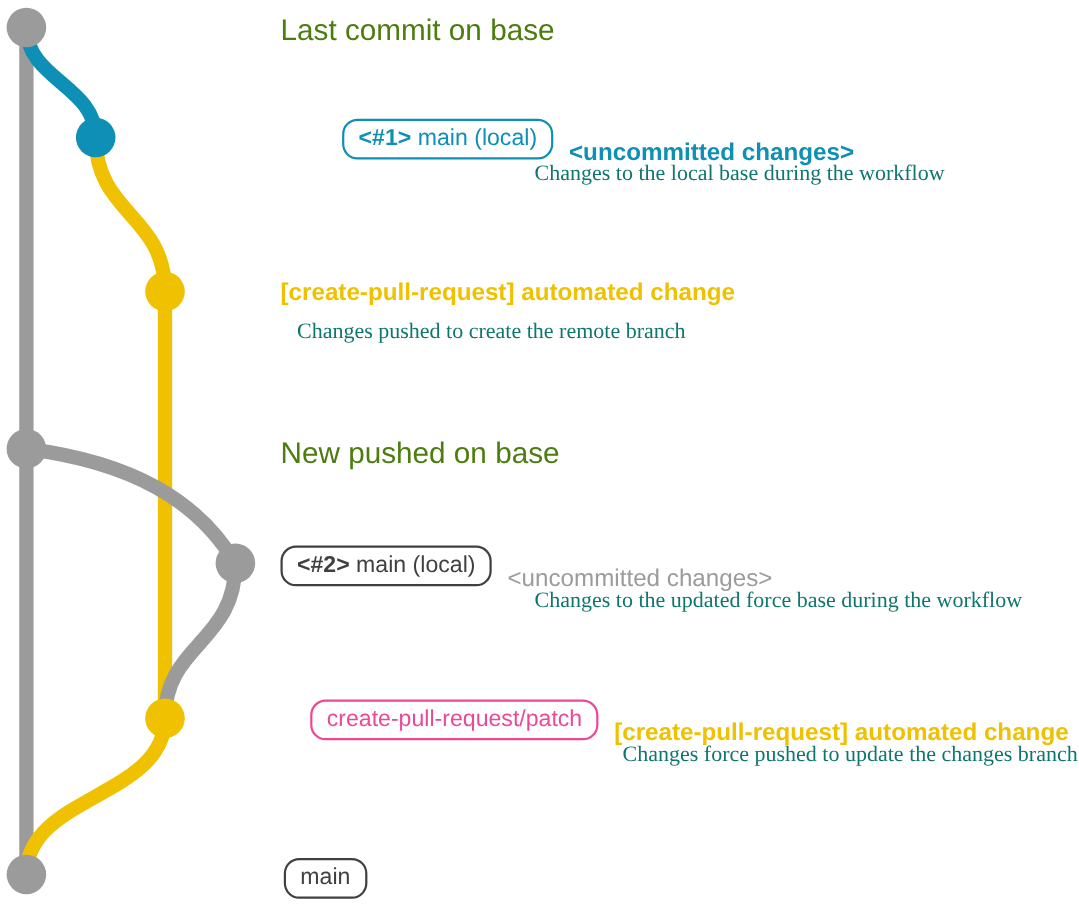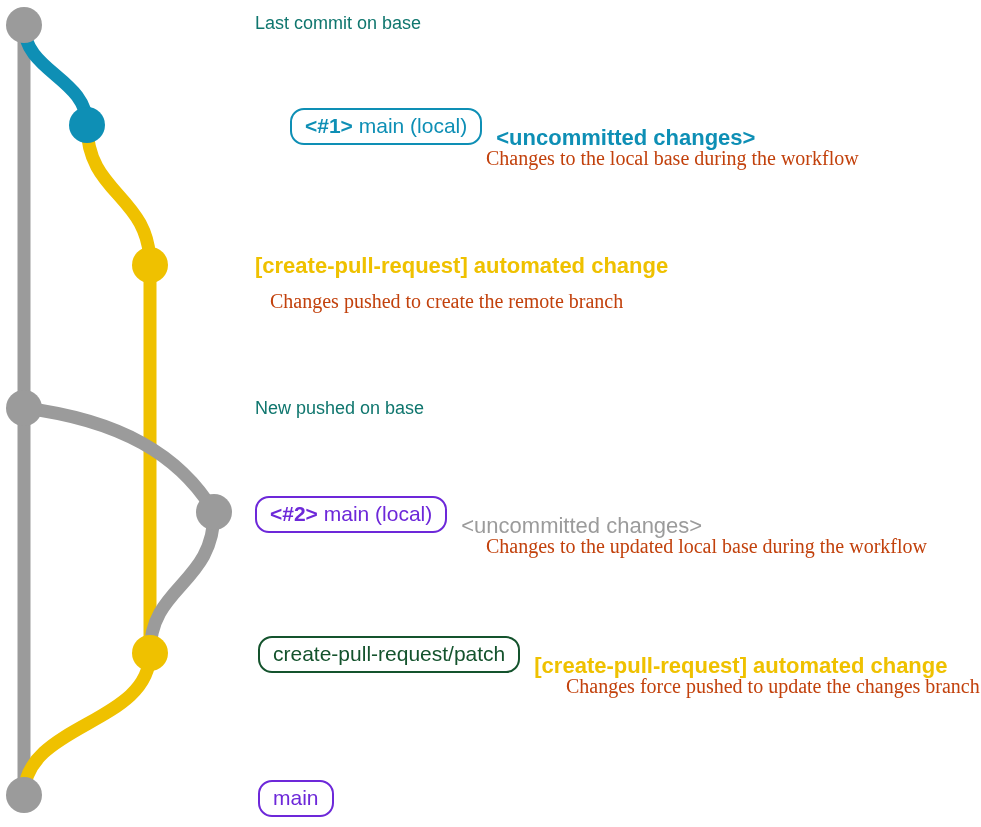--- a/index.html
+++ b/index.html
@@ -26,43 +26,43 @@
   }
 
   .row {
     position: absolute;
     display: flex;
     align-items: flex-start;
   }
 
   
   .base-label {
-    font-size: 18px;
-    color: #0f766e;
+    font-size: 27px;
+    color: #4d7c0f;
     white-space: nowrap;
     line-height: 1;
   }
 
   
   .badge {
     display: inline-block;
     border: 2px solid currentColor;
     border-radius: 14px;
     padding: 5px 13px 7px 13px;
     font-size: 21px;
     line-height: 1;
     white-space: nowrap;
     box-sizing: border-box;
   }
   .badge .b-strong { font-weight: bold; }
   .badge .b-normal { font-weight: normal; }
 
   .badge-blue   { color: #0e8fb5; }
-  .badge-gray   { color: #6d28d9; text-align: right; }
-  .badge-yellow { color: #14532d; }
+  .badge-gray   { color: #404040; text-align: right; }
+  .badge-yellow { color: #ec4899; margin-left: 24px; }
 
   
   .subject {
     font-size: 22px;
     line-height: 1;
     white-space: nowrap;
     padding-top: 7px;
     margin-left: 14px;
     margin-top: 12px;
   }
@@ -78,21 +78,21 @@
     font-weight: bold;
     white-space: nowrap;
   }
 
   
   .desc {
     position: absolute;
     font-family: "Liberation Serif", serif;
     font-size: 20px;
     line-height: 1;
-    color: #c2410c;
+    color: #0f766e;
     white-space: nowrap;
   }
 </style>
 </head>
 <body>
 
 <svg id="graph-canvas" viewBox="0 0 981 827" xmlns="http://www.w3.org/2000/svg">
 
   <g fill="none" stroke-width="13" stroke-linecap="round" stroke-linejoin="round">
 
@@ -121,21 +121,21 @@
     <circle cx="214" cy="512" r="18" fill="#9b9b9b"></circle>
     <circle cx="150" cy="653" r="18" fill="#efc100"></circle>
     <circle cx="24" cy="795" r="18" fill="#9b9b9b"></circle>
   </g>
 </svg>
 
 <div class="row" style="left:255px; top:14px;">
   <span class="base-label">Last commit on base</span>
 </div>
 
-<div class="row" style="left:246px; top:108px;padding-left:44px;">
+<div class="row" style="left:267px; top:108px;padding-left:44px;">
   <span class="badge badge-blue">
     <span class="b-strong">&lt;#1&gt;</span><span class="b-normal"> main (local)</span>
   </span>
   <span class="subject subject-blue">&lt;uncommitted changes&gt;</span>
 </div>
 <div class="desc" style="left:486px; top:148px;">Changes to the local base during the workflow</div>
 
 <div class="row" style="left:255px; top:255px;">
   <span class="heading-yellow">[create-pull-request] automated change</span>
 </div>
@@ -144,21 +144,21 @@
 <div class="row" style="left:255px; top:399px;">
   <span class="base-label">New pushed on base</span>
 </div>
 
 <div class="row" style="left:255px; top:496px;">
   <span class="badge badge-gray">
     <span class="b-strong">&lt;#2&gt;</span><span class="b-normal"> main (local)</span>
   </span>
   <span class="subject subject-gray">&lt;uncommitted changes&gt;</span>
 </div>
-<div class="desc" style="left:486px; top:536px;">Changes to the updated local base during the workflow</div>
+<div class="desc" style="left:486px; top:536px;">Changes to the updated force base during the workflow</div>
 
 <div class="row" style="left:258px; top:636px;">
   <span class="badge badge-yellow">
     <span class="b-strong"></span><span class="b-normal">create-pull-request/patch</span>
   </span>
   <span class="subject subject-yellow">[create-pull-request] automated change</span>
 </div>
 <div class="desc" style="left:566px; top:676px;">Changes force pushed to update the changes branch</div>
 
 <div class="row" style="left:258px; top:780px;gap:43px;">

